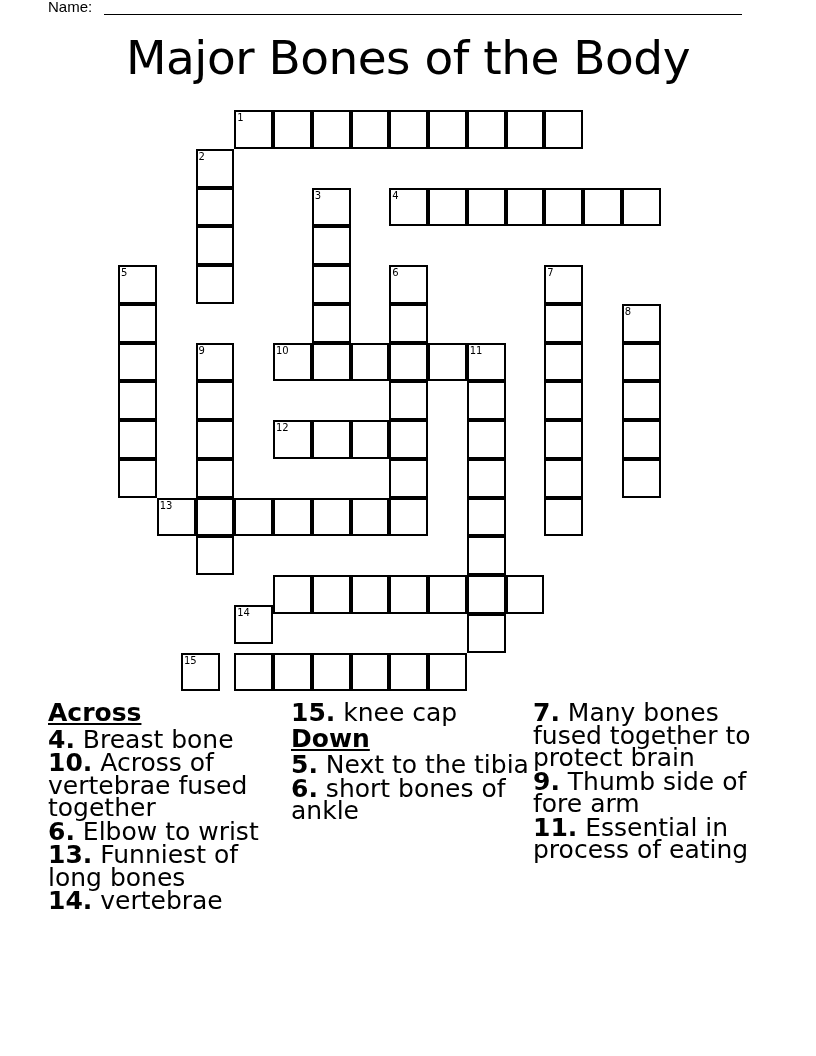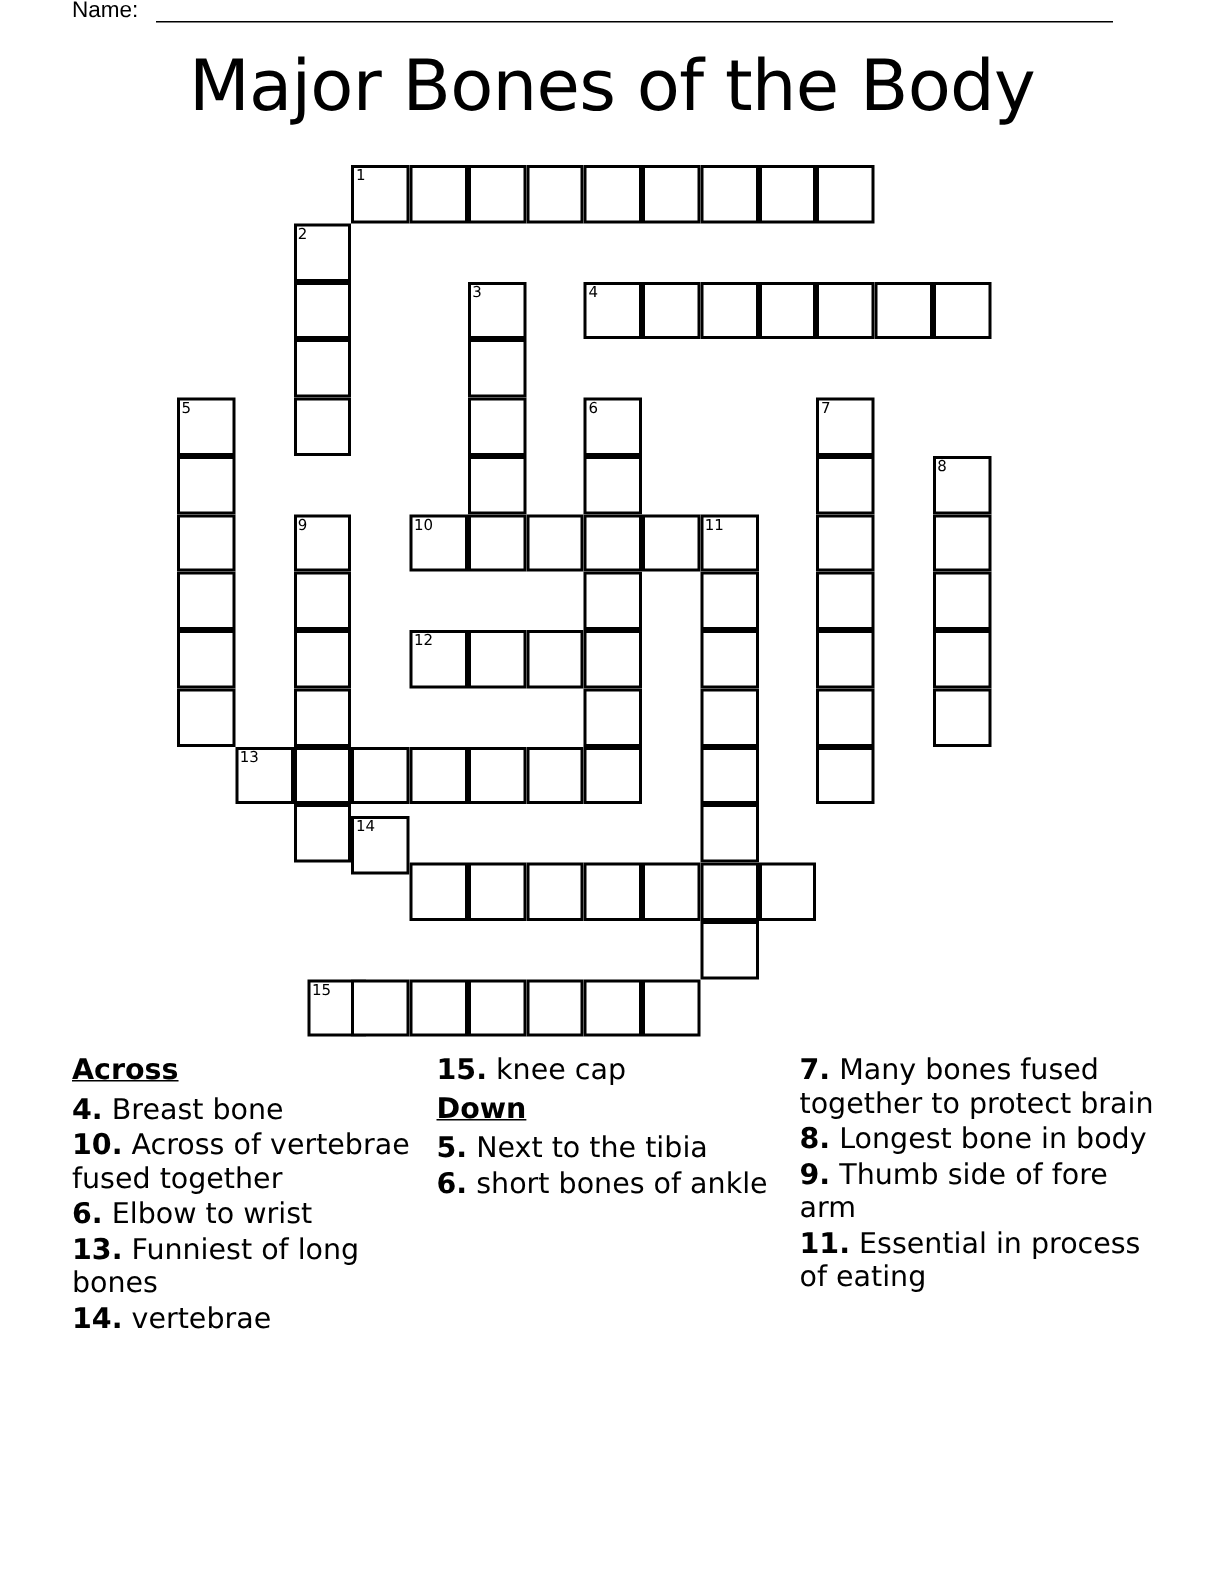--- a/index.html
+++ b/index.html
@@ -3,21 +3,21 @@
 <meta charset="utf-8">
 <style>
   html, body { margin: 0; padding: 0; background: #ffffff; }
   body { width: 816px; height: 1056px; position: relative; overflow: hidden; color: #000; }
   .name-row { position: absolute; left: 48px; top: -2px; font-family: "Liberation Sans", sans-serif; font-size: 15px; }
   .name-line { position: absolute; left: 104px; top: 14px; width: 638px; border-bottom: 1px solid #000; }
   .title { position: absolute; left: 0; top: 30px; width: 816px; text-align: center; font-family: "DejaVu Sans", sans-serif; font-size: 47px; letter-spacing: -0.5px; }
   .grid { position: absolute; left: 0; top: 0; width: 816px; height: 700px; }
   .cell { position: absolute; width: 38.75px; height: 38.75px; box-sizing: border-box; border: 2px solid #000; background: #fff; }
   .cell .num { position: absolute; left: 1px; top: 0px; font-family: "DejaVu Sans", sans-serif; font-size: 10px; line-height: 11px; }
-  .clues { position: absolute; top: 702px; font-family: "DejaVu Sans", sans-serif; font-size: 19px; line-height: 22.5px; }
+  .clues { position: absolute; top: 702px; font-family: "DejaVu Sans", sans-serif; font-size: 25px; line-height: 22.5px; }
   .clues .heading { font-weight: bold; text-decoration: underline; display: block; margin-bottom: 4px; }
   .clue { display: block; margin-bottom: 1px; }
   .clue b { font-weight: bold; }
   .col1 { left: 48px; width: 240px; }
   .col2 { left: 291px; width: 240px; }
   .col3 { left: 533px; width: 240px; }
 </style>
 </head>
 <body>
 
@@ -118,32 +118,32 @@
     <div class="cell" style="left: 195.5px; top: 497.5px;"></div>
     <div class="cell" style="left: 234.25px; top: 497.5px;"></div>
     <div class="cell" style="left: 273px; top: 497.5px;"></div>
     <div class="cell" style="left: 311.75px; top: 497.5px;"></div>
     <div class="cell" style="left: 350.5px; top: 497.5px;"></div>
     <div class="cell" style="left: 389.25px; top: 497.5px;"></div>
     <div class="cell" style="left: 466.75px; top: 497.5px;"></div>
     <div class="cell" style="left: 544.25px; top: 497.5px;"></div>
     <div class="cell" style="left: 195.5px; top: 536.25px;"></div>
     <div class="cell" style="left: 466.75px; top: 536.25px;"></div>
-    <div class="cell" style="left: 234.25px; top: 544px; padding-left: 20px;">
+    <div class="cell" style="left: 234.25px; top: 605px; padding-left: 20px;">
       <span class="num">14</span>
     </div>
     <div class="cell" style="left: 273px; top: 575px;"></div>
     <div class="cell" style="left: 311.75px; top: 575px;"></div>
     <div class="cell" style="left: 350.5px; top: 575px;"></div>
     <div class="cell" style="left: 389.25px; top: 575px;"></div>
     <div class="cell" style="left: 428px; top: 575px;"></div>
     <div class="cell" style="left: 466.75px; top: 575px;"></div>
     <div class="cell" style="left: 505.5px; top: 575px;"></div>
     <div class="cell" style="left: 466.75px; top: 613.75px;"></div>
-    <div class="cell" style="left: 205px; top: 652.5px;">
+    <div class="cell" style="left: 181px; top: 652.5px;">
       <span class="num">15</span>
     </div>
     <div class="cell" style="left: 234.25px; top: 652.5px;"></div>
     <div class="cell" style="left: 273px; top: 652.5px;"></div>
     <div class="cell" style="left: 311.75px; top: 652.5px;"></div>
     <div class="cell" style="left: 350.5px; top: 652.5px;"></div>
     <div class="cell" style="left: 389.25px; top: 652.5px;"></div>
     <div class="cell" style="left: 428px; top: 652.5px;"></div>
   </div>
 
@@ -158,16 +158,15 @@
 
 <div class="clues col2">
   <span class="clue" style="margin-bottom:3px"><b>15.</b><span> knee cap</span></span>
   <span class="heading">Down</span>
   <span class="clue"><b>5.</b><span> Next to the tibia</span></span>
   <span class="clue"><b>6.</b><span> short bones of ankle</span></span>
 </div>
 
 <div class="clues col3">
   <span class="clue"><b>7.</b><span> Many bones fused together to protect brain</span></span>
-  <span class="clue"><b>8.</b><span> Longest bone in body</span></span>
   <span class="clue"><b>9.</b><span> Thumb side of fore arm</span></span>
   <span class="clue"><b>11.</b><span> Essential in process of eating</span></span>
 </div>
 
 </body></html>

